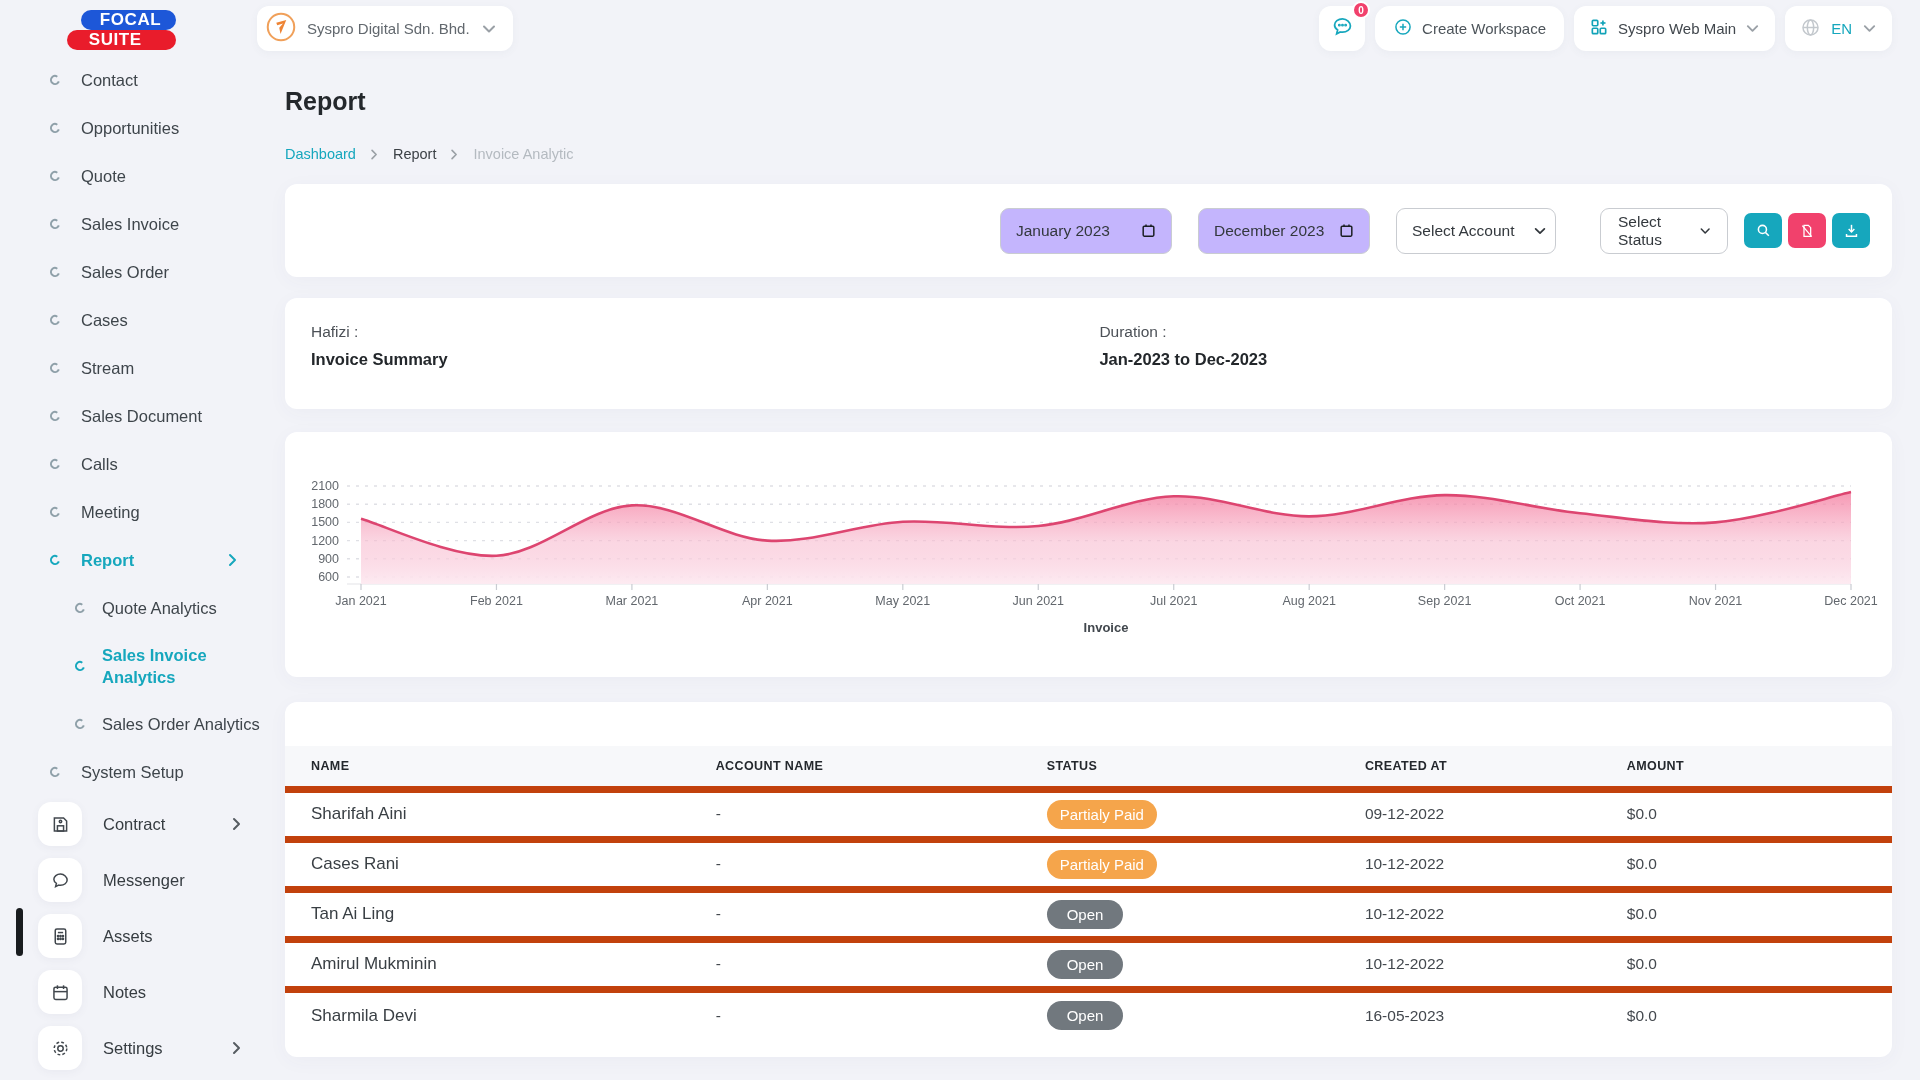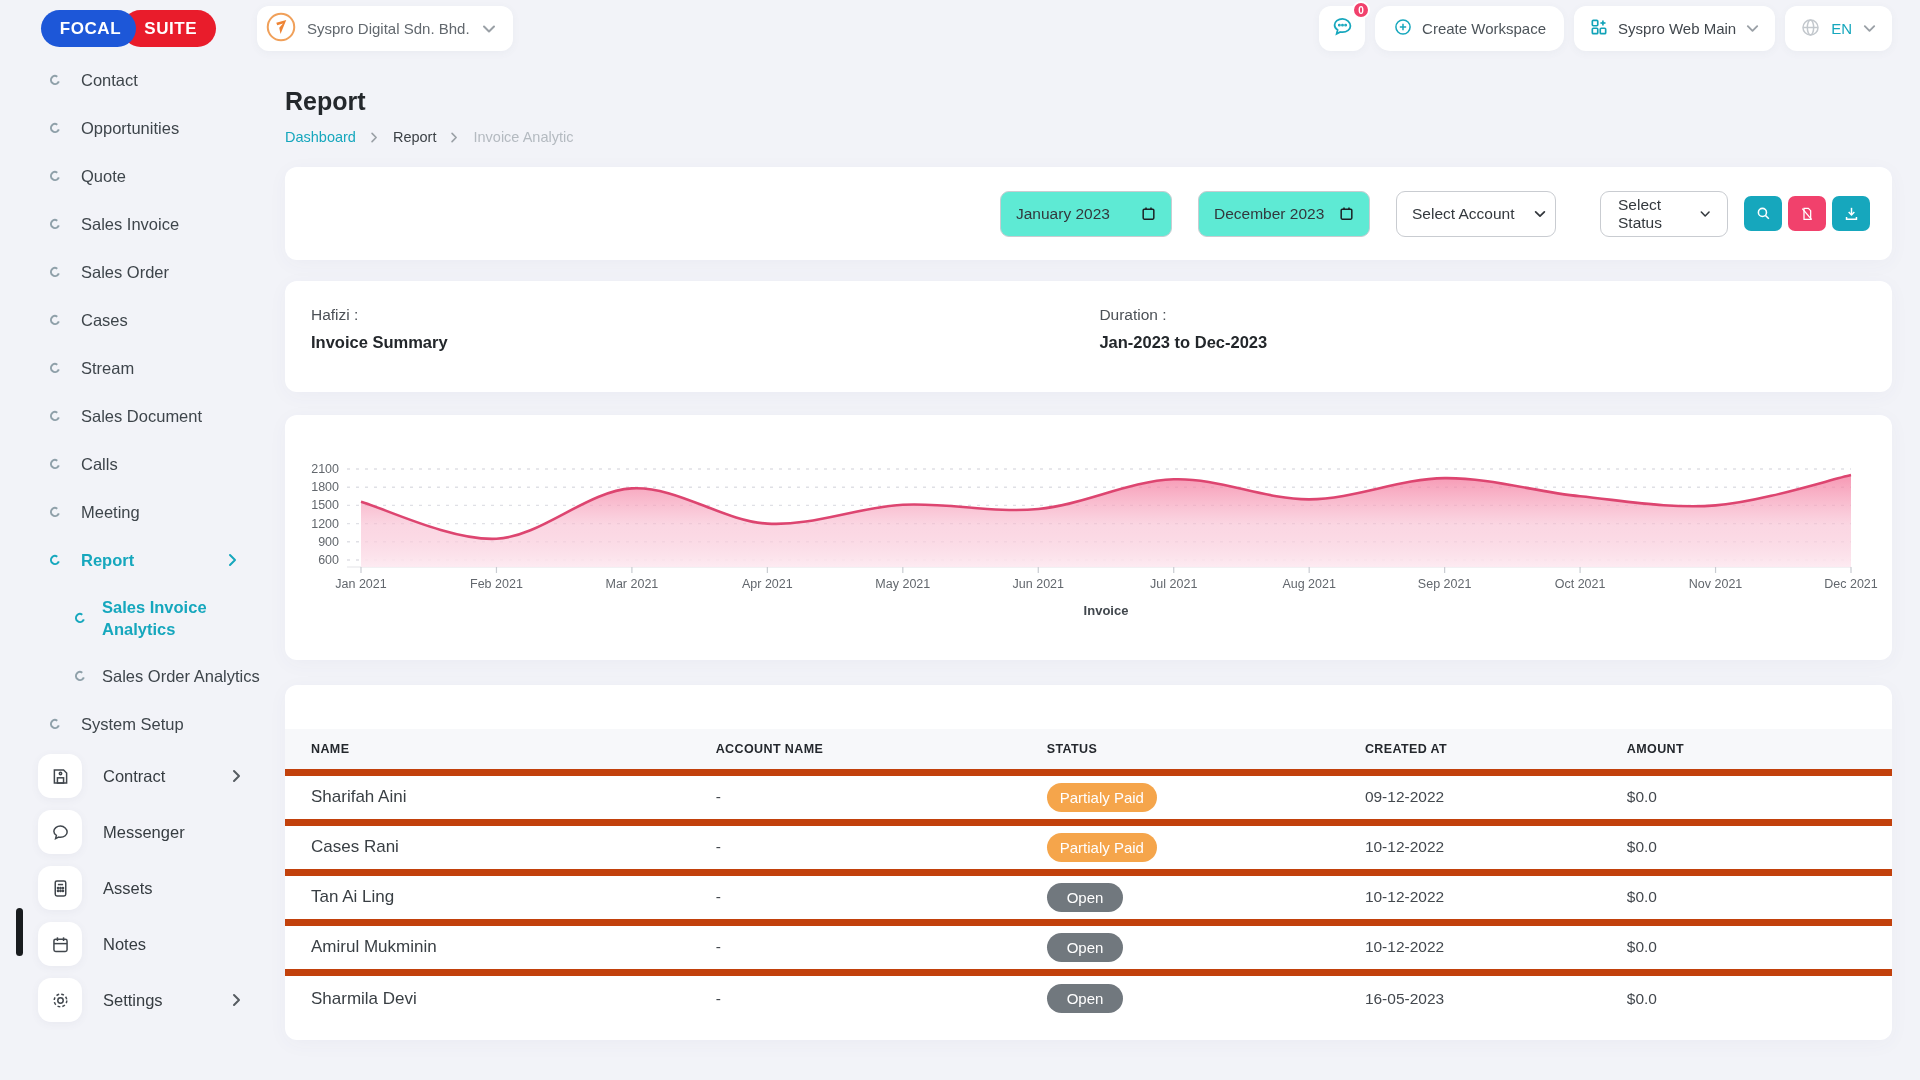--- a/index.html
+++ b/index.html
@@ -3,21 +3,21 @@
 <meta charset="utf-8">
 <style>
   * { margin:0; padding:0; box-sizing:border-box; }
   html,body { width:1920px; height:1080px; overflow:hidden;
     font-family:"Liberation Sans", sans-serif; background:#f2f3f8; color:#3a4045; }
 
   
   .topbar { position:absolute; top:0; left:0; right:0; height:57px;
     display:flex; align-items:center; z-index:30; }
   .logo-wrap { width:257px; display:flex; justify-content:center; align-items:center; }
-  .logo { display:flex; height:37px; }
+  .logo { display:flex; height:37px;flex-direction:column; }
   .logo-focal { background:#1d57d8; color:#fff; font-weight:bold; font-size:17px;
     letter-spacing:.6px; display:flex; align-items:center; padding:0 15px 0 19px;
     border-radius:19px; position:relative; z-index:2; }
   .logo-suite { background:#e91c2b; color:#fff; font-weight:bold; font-size:17px;
     letter-spacing:.6px; display:flex; align-items:center; padding:0 19px 0 22px;
     border-radius:19px; margin-left:-14px; }
   .pill { background:#fff; border-radius:12px; height:45px; display:flex; align-items:center;
     box-shadow:0 2px 8px rgba(80,90,120,.05); }
   .ws-pill { padding:0 16px 0 9px; gap:11px; cursor:pointer; }
   .ws-name { font-size:15px; color:#62686e; }
@@ -47,33 +47,33 @@
   .big-ic { width:44px; height:44px; background:#fff; border-radius:13px; display:flex;
     align-items:center; justify-content:center; color:#41474d;
     box-shadow:0 2px 8px rgba(80,90,120,.06); }
   .big-item .chev { margin-left:auto; margin-right:28px; color:#565c62; }
   .scroll-thumb { position:absolute; left:0; top:852px; width:7px; height:48px;
     background:#191c1f; border-radius:4px; }
 
   
   .main { position:absolute; left:257px; top:57px; right:0; bottom:0; padding:30px 28px 0 28px; }
   .page-title { font-size:25px; font-weight:600; color:#24282c; }
-  .breadcrumb { margin-top:13px; display:flex; align-items:center; gap:12px; font-size:14.5px; }
+  .breadcrumb { margin-top:30px; display:flex; align-items:center; gap:12px; font-size:14.5px; }
   .bc-link { color:#16a7bd; cursor:pointer; }
   .bc-cur { color:#3c4146; }
   .bc-muted { color:#b4bac0; }
   .bc-sep { color:#9aa0a6; display:flex; }
 
   .card { background:#fff; border-radius:12px; box-shadow:0 4px 20px rgba(76,87,125,.04); }
 
   .filter-card { margin-top:22px; height:93px; display:flex; align-items:center;
     justify-content:flex-end; padding-right:22px; }
   .month-input { width:172px; height:46px; border:1px solid #c9ccd1; border-radius:9px;
     display:flex; align-items:center; justify-content:space-between; padding:0 14px 0 15px;
-    font-size:15.5px; color:#33383d; background:#5eead4; cursor:pointer; margin-right:26px; }
+    font-size:15.5px; color:#33383d; background:#c4b5fd; cursor:pointer; margin-right:26px; }
   .select-box { height:46px; border:1px solid #c9ccd1; border-radius:9px; display:flex;
     align-items:center; justify-content:space-between; font-size:15.5px; color:#33383d;
     background:#fff; cursor:pointer; }
   .select-account { width:160px; padding:0 8px 0 15px; margin-right:44px; }
   .select-status { width:128px; padding:0 16px 0 17px; margin-right:16px; }
   .fbtn { width:38px; height:35px; border:none; border-radius:7px; display:flex;
     align-items:center; justify-content:center; color:#fff; cursor:pointer; }
   .fbtn + .fbtn { margin-left:6px; }
   .fbtn.teal { background:#16a7bd; }
   .fbtn.pink { background:#f1416c; }
@@ -264,20 +264,26 @@
   <div class="side-item active">
     <svg width="12" height="12" viewBox="0 0 12 12" color="#16a7bd">
         <use href="#i-ring"></use>
       </svg>
     <span>Report</span>
     <svg class="chev" width="16" height="16" viewBox="0 0 16 16">
         <use href="#i-chev-r"></use>
       </svg>
   </div>
 
+  <div class="sub-item">
+    <svg width="12" height="12" viewBox="0 0 12 12" color="#8fa0a9">
+        <use href="#i-ring"></use>
+      </svg>
+    <span class="lbl">Quote Analytics</span>
+  </div>
   <div class="sub-item active twoline">
     <svg width="12" height="12" viewBox="0 0 12 12" color="#16a7bd">
         <use href="#i-ring"></use>
       </svg>
     <span class="lbl">Sales Invoice Analytics</span>
   </div>
   <div class="sub-item">
     <svg width="12" height="12" viewBox="0 0 12 12" color="#8fa0a9">
         <use href="#i-ring"></use>
       </svg>

